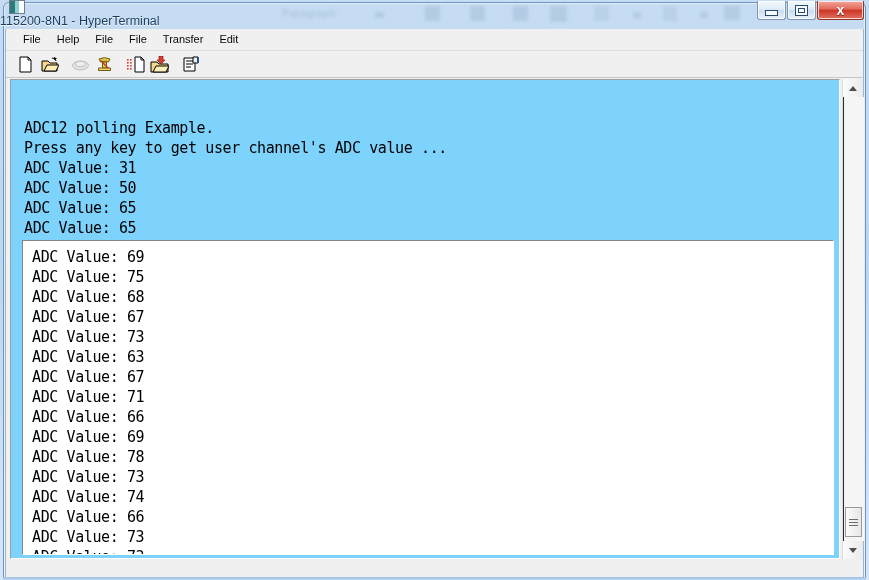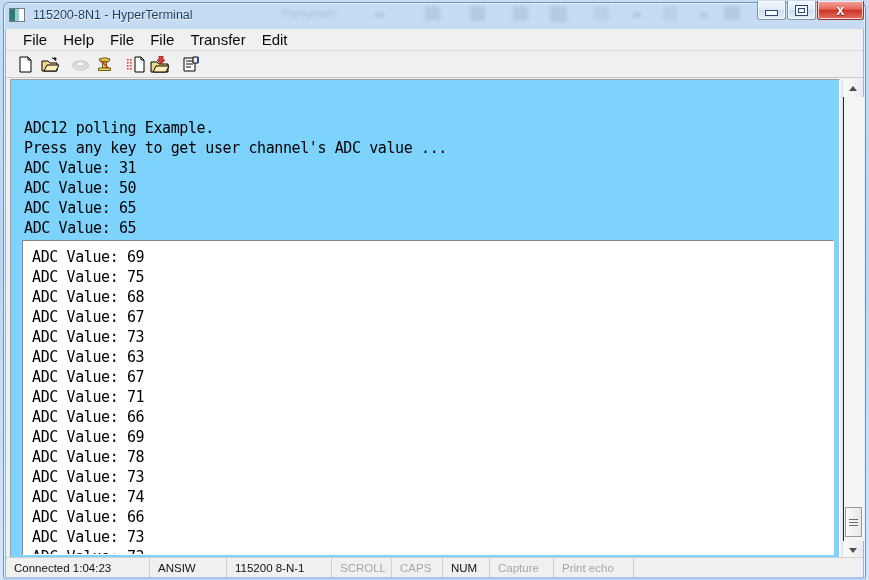--- a/index.html
+++ b/index.html
@@ -42,21 +42,21 @@
     border: 1px solid #6b93c3;
     border-radius: 6px 6px 0 0;
     background: transparent;
     box-shadow: inset 0 0 0 1px rgba(255,255,255,.55);
   }
 
   
   #title-bar {
     position: absolute; left: 0; top: 0;
     width: 869px; height: 29px;
-    display: flex; align-items: center;
+    display: flex; align-items: flex-start; flex-direction: column;
   }
   #title-icon {
     width: 16px; height: 14px; margin-left: 9px; margin-right: 8px;
     background: #f2f2f2;
     border: 1px solid #6f7d8c;
     display: flex; align-items: stretch;
     box-sizing: border-box;
   }
   #title-icon .p1 { width: 5px; background: #2c7a7a; }
   #title-icon .p2 { width: 4px; background: #8fcfcf; }
@@ -110,21 +110,21 @@
 
   
   #menu-bar {
     height: 21px;
     display: flex; align-items: center;
     background: #f0f0f0;
     padding-left: 9px;
     border-bottom: 1px solid #dcdcdc;
   }
   .menu-item {
-    font-size: 15px; color: #0a0a0a;
+    font-size: 11px; color: #0a0a0a;
     padding: 2px 8px 3px 8px;
     white-space: nowrap;
   }
 
   
   #toolbar {
     height: 26px;
     background: #f0f0f0;
     display: flex; align-items: center;
     padding-left: 8px;
@@ -404,26 +404,16 @@
               <i></i>
               <i></i>
             </div>
         </div>
       </div>
       <div class="sb-arrow" id="sb-down">
         <div class="tri tri-down"></div>
       </div>
     </div>
 
-    <div id="status-bar">
-        <div class="sb-cell on" style="width: 144px;">Connected 1:04:23</div>
-        <div class="sb-cell on" style="width: 77px;">ANSIW</div>
-        <div class="sb-cell on" style="width: 105px;">115200 8-N-1</div>
-        <div class="sb-cell off" style="width: 60px;">SCROLL</div>
-        <div class="sb-cell off" style="width: 51px;">CAPS</div>
-        <div class="sb-cell on" style="width: 47px;">NUM</div>
-        <div class="sb-cell off" style="width: 64px;">Capture</div>
-        <div class="sb-cell off" style="width: 80px;">Print echo</div>
-      </div>
   </div>
 
   <div id="status-bottom-edge"></div>
 </div>
 
 </body></html>

